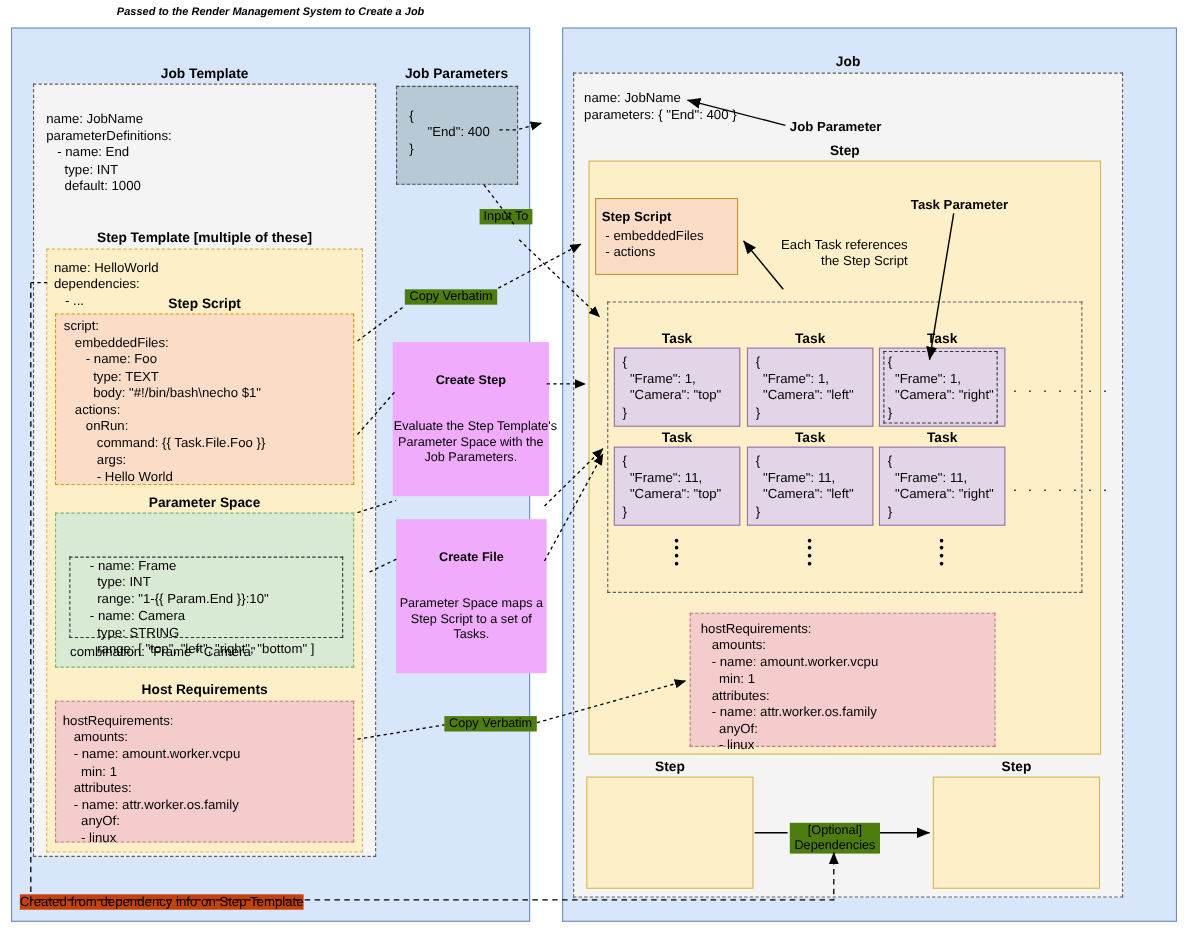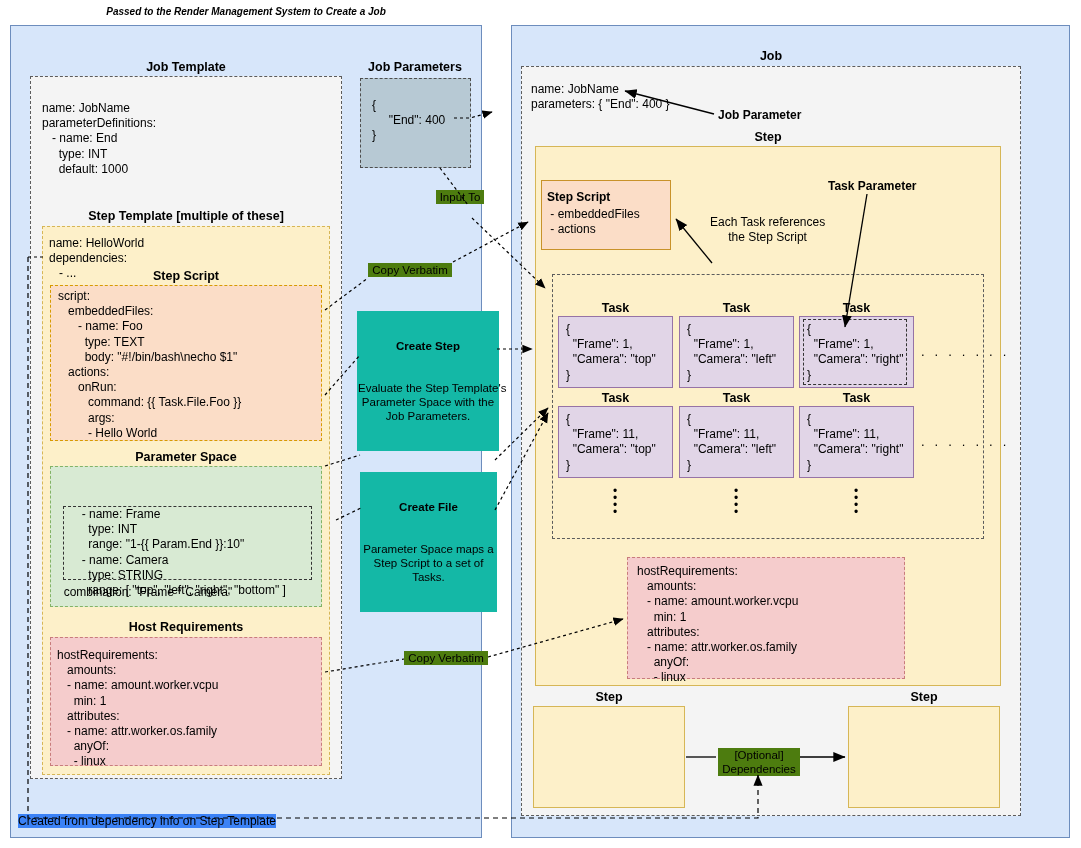--- a/index.html
+++ b/index.html
@@ -40,21 +40,21 @@
 
   
   .code{
     font-size:12px;line-height:15.2px;white-space:pre;
     font-family:"Liberation Sans",sans-serif;
   }
   .plaintext{font-size:12px;line-height:15.2px;white-space:pre;}
 
   
   .anno{
-    position:absolute;background:#14b8a6;font-size:11.5px;line-height:14px;
+    position:absolute;background:#f0abfc;font-size:11.5px;line-height:14px;
     text-align:center;white-space:pre;padding:0 1px;
   }
   .anno-title{font-weight:bold;font-size:11.5px;}
 
   .arrowtext{position:absolute;background:#4d7c0f;font-size:11.5px;line-height:14px;white-space:pre;text-align:center;}
 
   svg.overlay{position:absolute;left:0;top:0;width:1081px;height:848px;pointer-events:none;}
 
   .dots{position:absolute;font-size:13px;letter-spacing:3.2px;white-space:nowrap;color:#000;}
   .vdots{position:absolute;font-size:12px;line-height:7px;text-align:center;white-space:pre;}
@@ -138,21 +138,21 @@
   <div class="abs" style="left:360px;top:60px;width:110px;">
     <div class="boxlabel">Job Parameters</div>
   </div>
 
   <div class="abs graybox" style="left:360px;top:78px;width:111px;height:90px;"></div>
   <div class="abs code" style="left:372px;top:98px;">{
      "End": 400
 }</div>
 
   <div class="abs" style="left:18px;top:811px;">
-    <span class="plaintext" style="background:#3b82f6;">Created from dependency info on Step Template</span>
+    <span class="plaintext" style="background:#c2410c;">Created from dependency info on Step Template</span>
   </div>
 
   <div class="abs bluepanel" style="left:511px;top:25px;width:559px;height:813px;"></div>
 
   <div class="abs" style="left:521px;top:49px;width:500px;">
     <div class="boxlabel">Job</div>
   </div>
 
   <div class="abs dashbox" style="left:521px;top:66px;width:500px;height:750px;"></div>
 
@@ -164,21 +164,21 @@
   <div class="abs" style="left:535px;top:130px;width:466px;">
     <div class="boxlabel">Step</div>
   </div>
   <div class="abs yellowbox-solid" style="left:535px;top:146px;width:466px;height:540px;"></div>
 
   <div class="abs orangebox-solid" style="left:541px;top:180px;width:130px;height:70px;"></div>
   <div class="abs plaintext" style="left:547px;top:190px;font-weight:bold;font-size:12px;">Step Script</div>
   <div class="abs code" style="left:547px;top:207px;"> - embeddedFiles
  - actions</div>
 
-  <div class="abs plaintext" style="left:710px;top:215px;text-align:center;">Each Task references
+  <div class="abs plaintext" style="left:710px;top:215px;text-align:right;">Each Task references
 the Step Script</div>
 
   <div class="abs plaintext" style="left:828px;top:179px;font-weight:bold;font-size:12px;">Task Parameter</div>
 
   <div class="abs dashbox-clear" style="left:552px;top:274px;width:432px;height:265px;"></div>
 
   <div class="abs" style="left:558px;top:301px;width:115px;">
     <div class="boxlabel">Task</div>
   </div>
   <div class="abs purplebox" style="left:558px;top:316px;width:115px;height:72px;"></div>

